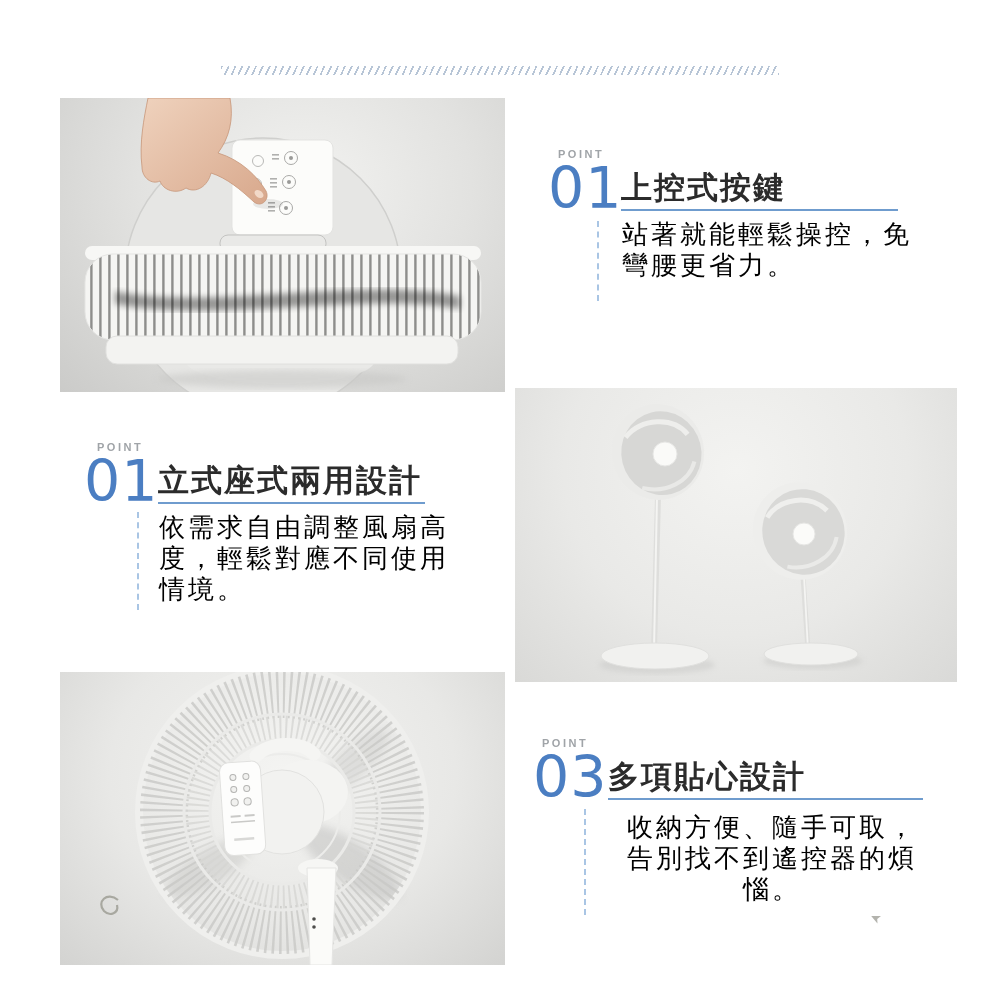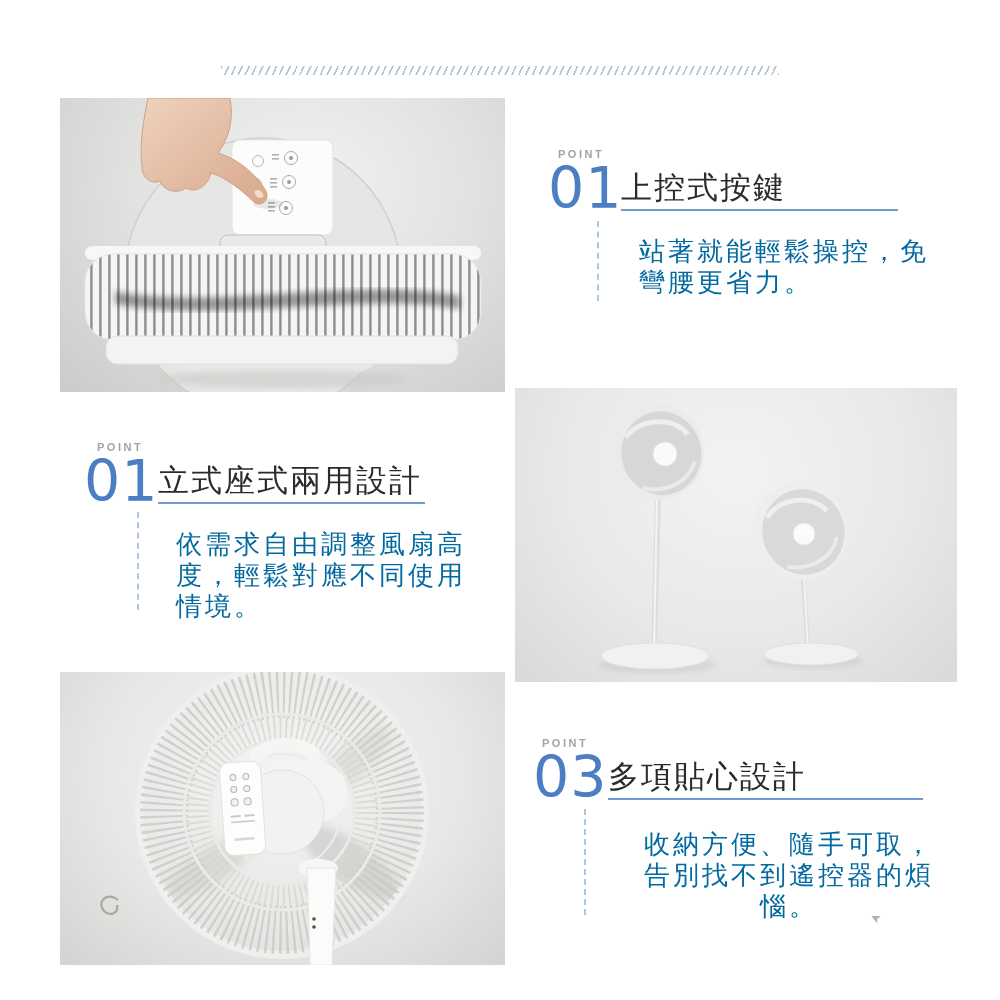--- a/index.html
+++ b/index.html
@@ -27,26 +27,26 @@
     background:radial-gradient(ellipse at 50% 35%,#f4f4f2 0%,#e8e8e6 55%,#d3d3d1 100%);}
   
   .plabel{
     position:absolute;font-size:11px;letter-spacing:2.5px;color:#a0a4a8;font-weight:bold;
   }
   .pnum{
     position:absolute;font-size:57px;line-height:1;color:#4b7ec2;
     font-family:"DejaVu Sans","Liberation Sans",sans-serif;font-weight:400;letter-spacing:1px;
   }
   .pheading{
-    position:absolute;margin:0;font-size:31px;font-weight:normal;color:#2b2b2b;letter-spacing:2px;white-space:nowrap;
+    position:absolute;margin:0;font-size:31px;font-weight:bold;color:#2b2b2b;letter-spacing:2px;white-space:nowrap;
   }
   .punderline{position:absolute;height:2px;background:#6f9cce;}
   .vline{position:absolute;width:0;border-left:2px dashed #a9c5e4;}
   .pbody{
-    position:absolute;margin:17px;font-size:26px;line-height:31px;letter-spacing:3px;color:#0369a1;
+    position:absolute;margin:0;font-size:26px;line-height:31px;letter-spacing:3px;color:#000000;
     word-break:break-all;line-break:anywhere;
   }
   
   .p1-label{left:558px;top:148px;} .p1-num{left:548px;top:160px;}
   .p1-head{left:621px;top:167px;} .p1-under{left:621px;top:209px;width:277px;}
   .p1-vline{left:597px;top:221px;height:80px;}
   .p1-body{left:622px;top:219px;width:300px;}
   
   .p2-label{left:97px;top:441px;} .p2-num{left:84px;top:453px;}
   .p2-head{left:158px;top:460px;} .p2-under{left:158px;top:502px;width:267px;}

